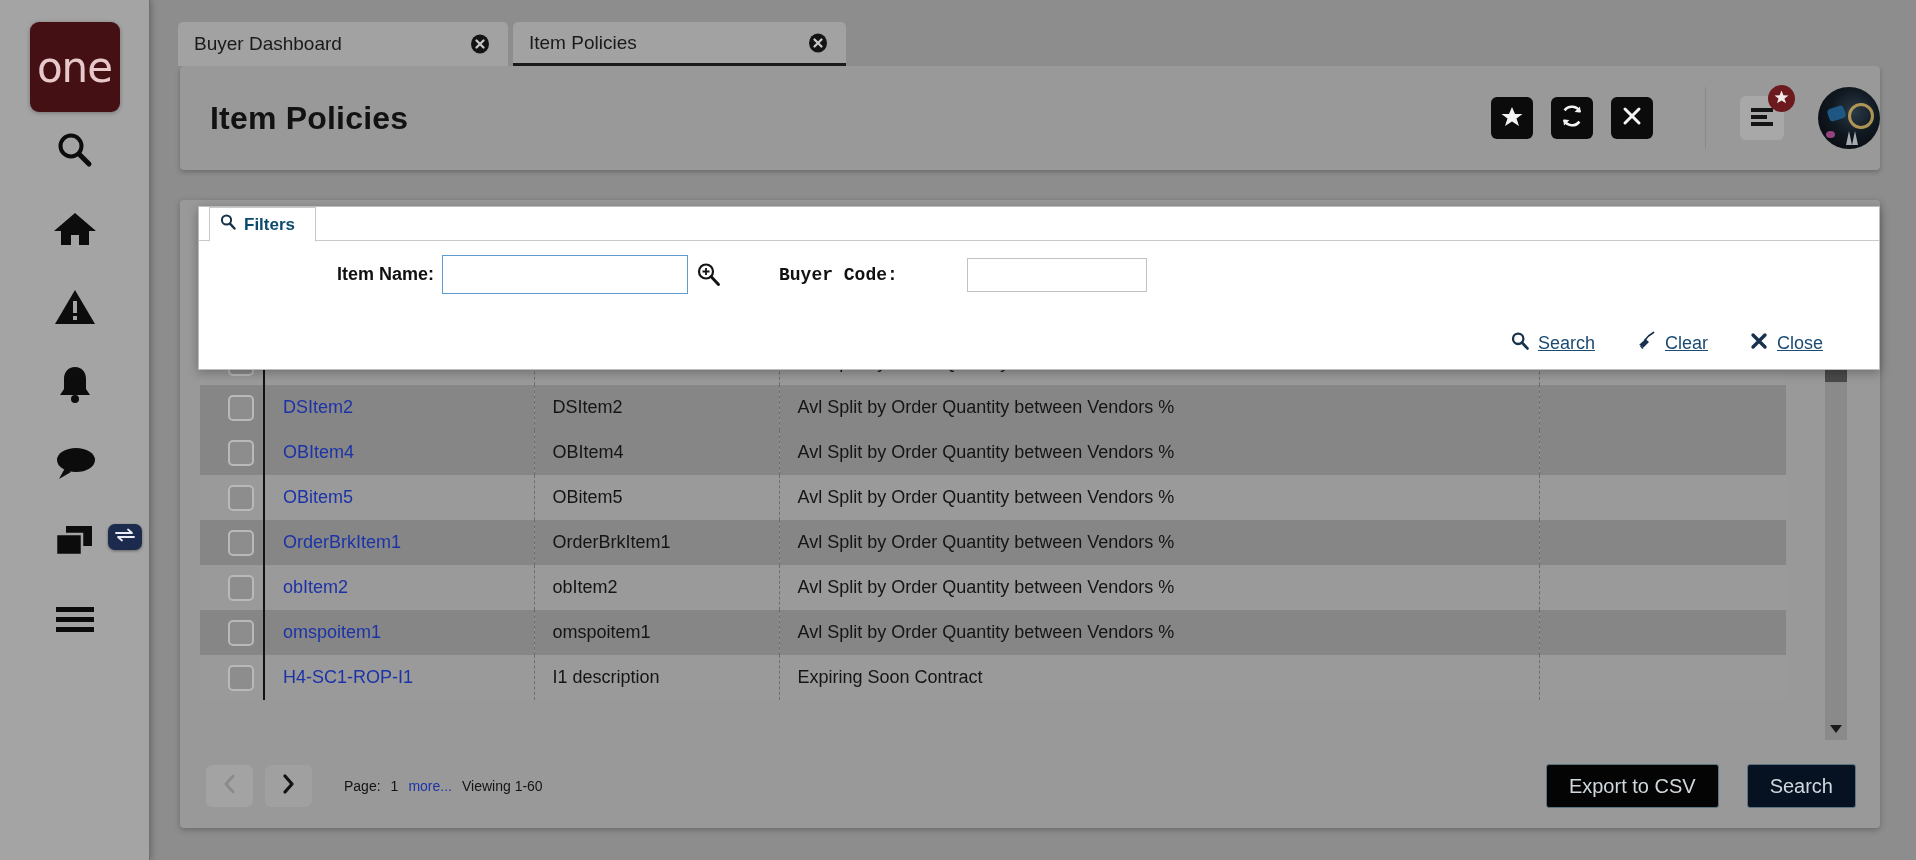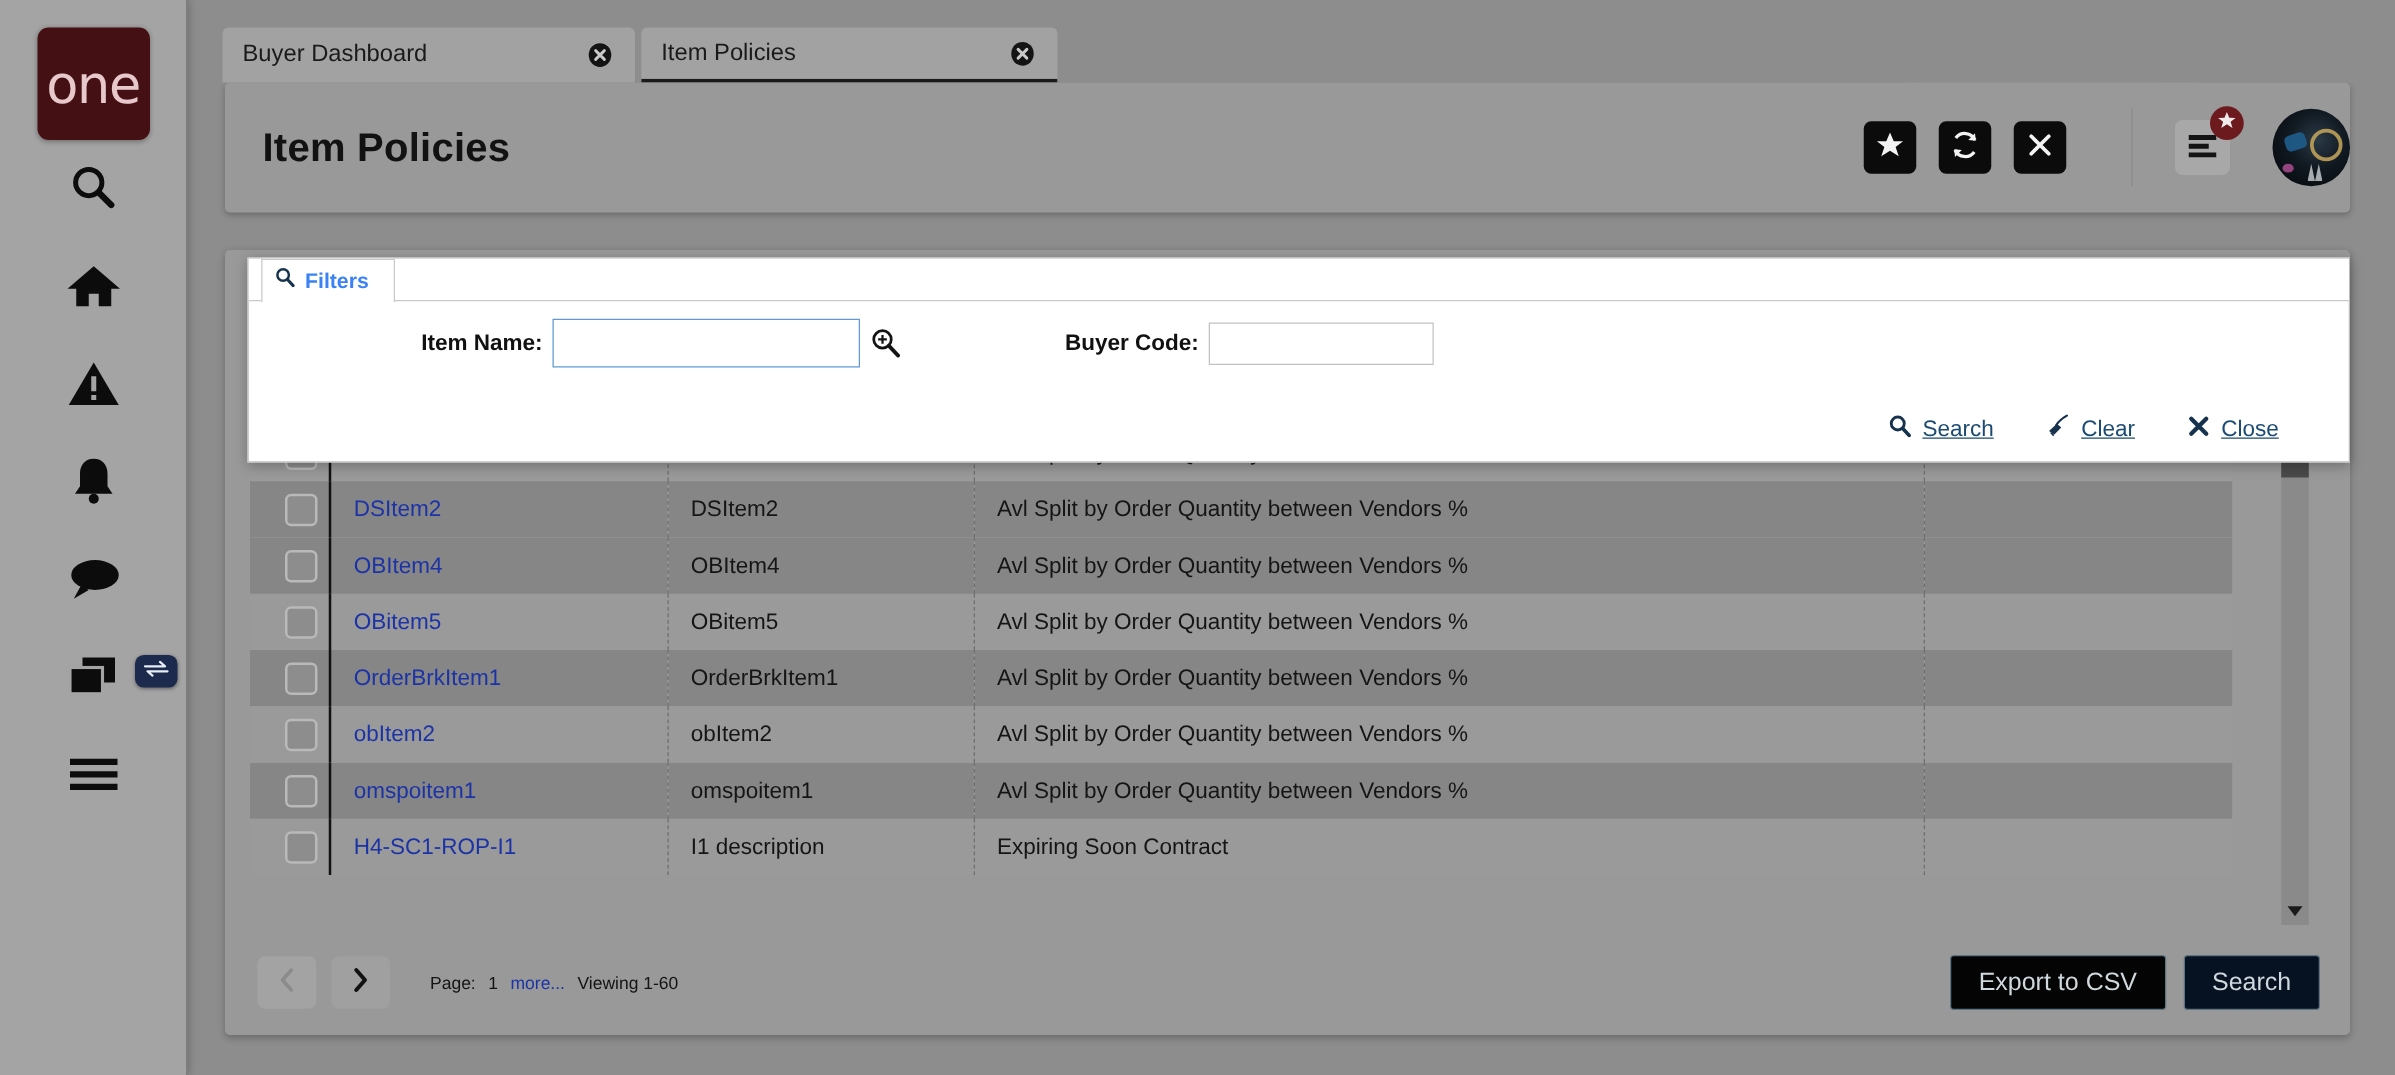--- a/index.html
+++ b/index.html
@@ -268,21 +268,21 @@
   #pg-prev { background: #a3a3a3; margin-left: 26px; }
   #pg-next { background: #a0a0a0; margin-left: 12px; }
   #pg-info {
     margin-left: 32px;
     font-size: 14px; color: #141414;
     display: flex; align-items: baseline; gap: 10px; text-align: right;
   }
   #pg-info .lbl { font-weight: 400; }
   #pg-info .num { font-weight: 400; }
   #pg-info .more { color: #1c33a8; cursor: pointer; }
-  #footer-right { margin-left: auto; display: flex; align-items: flex-start; margin-right: 24px; }
+  #footer-right { margin-left: auto; display: flex; align-items: flex-start; margin-right: 24px; gap: 14px; }
   .act-btn {
     height: 44px; padding: 0 22px; margin-left: 14px;
     border-radius: 3px;
     border: 1px solid #5c7480;
     color: #cfd8dd; font-size: 20px;
     display: flex; align-items: center; justify-content: center;
     cursor: pointer;
   }
   #btn-export { background: #040404; }
   #btn-update { background: #061122; }
@@ -300,21 +300,21 @@
     position: relative; height: 34px;
     border-bottom: 1px solid #c9c9c9;
     background: #ffffff;
   }
   #filters-tab {
     position: absolute; left: 10px; top: 0;
     height: 35px; padding: 0 20px 0 10px;
     display: flex; align-items: center; gap: 8px;
     background: #ffffff;
     border: 1px solid #c9c9c9; border-bottom: 1px solid #ffffff;
-    font-size: 17px; font-weight: 700; color: #3b82f6;
+    font-size: 17px; font-weight: 700; color: #0c4a6e;
     cursor: pointer;
   }
   #filters-body { position: relative; height: 128px; padding-left: 40px; }
   #row-fields {
     position: absolute; left: 0; top: 14px;
     display: flex; align-items: center;
   }
   .fld-label {
     font-size: 18px; font-weight: 700; color: #111;
     white-space: nowrap;
@@ -643,21 +643,21 @@
           <span class="fld-label">Item Name:</span>
         </div>
         <input class="txt-in" id="in-item-name" type="text" autofocus="" placeholder="" style="">
         <span id="zoom-ico">
           <svg width="25" height="25" viewBox="0 0 25 25">
               <circle cx="10" cy="9.5" r="7" fill="none" stroke="#141414" stroke-width="2.2"></circle>
               <path d="M10 6 V13 M6.5 9.5 H13.5" stroke="#141414" stroke-width="1.8"></path>
               <line x1="15" y1="14.5" x2="22.5" y2="22.5" stroke="#141414" stroke-width="3" stroke-linecap="round"></line>
             </svg>
         </span>
-        <div style="width:180px; text-align:right; margin-left:58px;">
+        <div style="width:180px; margin-left:58px;font-family:Liberation Mono, monospace;">
           <span class="fld-label">Buyer Code:</span>
         </div>
         <input class="txt-in" id="in-buyer-code" type="text" placeholder="" style="">
       </div>
 
       <div id="filter-links">
         <div class="flink">
           <span>
             <svg width="18" height="18" viewBox="0 0 18 18">
                 <circle cx="7.2" cy="6.8" r="5.2" fill="none" stroke="#16324d" stroke-width="2.3"></circle>

